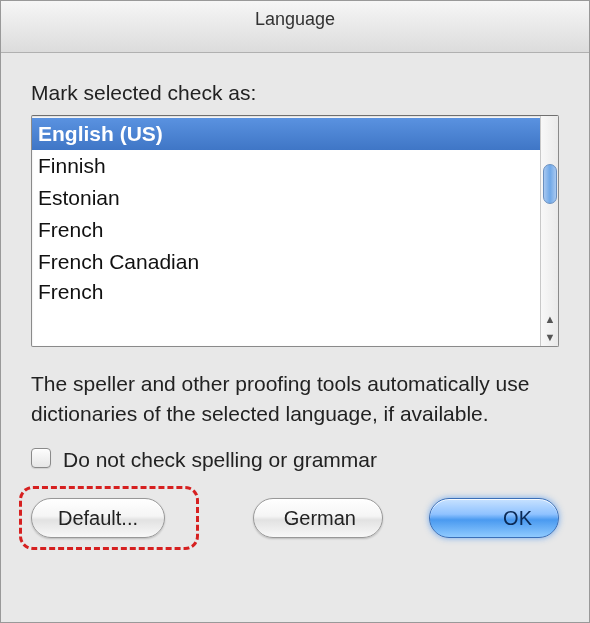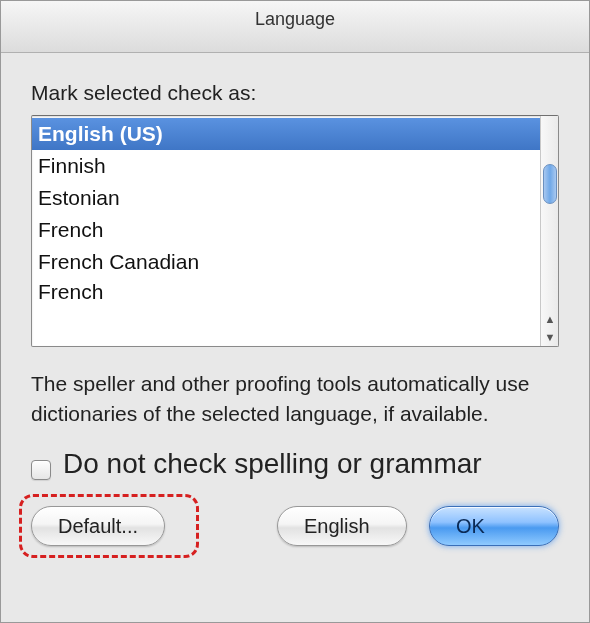--- a/index.html
+++ b/index.html
@@ -93,22 +93,22 @@
   .scroll-arrow.up { bottom: 18px; }
   .scroll-arrow.down { bottom: 0; }
   .description {
     font-size: 21px;
     color: #222;
     line-height: 1.45;
     margin: 22px 0 18px 0;
   }
   .checkbox-row {
     display: flex;
-    align-items: flex-end;
-    font-size: 28px;
+    align-items: flex-start;
+    font-size: 21px;
     color: #222;
     margin-bottom: 26px;
   }
   .checkbox {
     width: 20px;
     height: 20px;
     border: 1px solid #8a8a8a;
     border-radius: 4px;
     background: linear-gradient(to bottom, #fdfdfd, #e6e6e6);
     margin-right: 12px;
@@ -123,29 +123,30 @@
   .aqua-btn {
     min-width: 130px;
     height: 40px;
     padding: 0 26px;
     border-radius: 20px;
     border: 1px solid #989898;
     background: linear-gradient(to bottom, #ffffff 0%, #f5f5f5 45%, #e2e2e2 55%, #f8f8f8 100%);
     font-size: 20px;
     color: #222;
     line-height: 38px;
-    text-align: left;
+    text-align: right;
     box-shadow: 0 1px 2px rgba(0,0,0,0.2), inset 0 1px 0 #fff;
     position: relative;
   }
   .aqua-btn.primary {
     border-color: #3a6fb8;
     background: linear-gradient(to bottom, #c8e2ff 0%, #8fc2ff 40%, #4a9af0 55%, #8fcaff 100%);
     color: #0b2a55;
     box-shadow: 0 0 6px rgba(60,140,240,0.7), inset 0 1px 0 rgba(255,255,255,0.8);
+    margin-left: 24px;
   }
   .highlight-ring {
     position: absolute;
     border: 3px dashed #d62020;
     border-radius: 14px;
     pointer-events: none;
   }
 </style>
 </head>
 <body>
@@ -177,18 +178,18 @@
   <div class="description">The speller and other proofing tools automatically use dictionaries of the selected language, if available.</div>
 
   <div class="checkbox-row">
     <div class="checkbox"></div>
     <span>Do not check spelling or grammar</span>
   </div>
 
   <div class="button-row" style="position:relative;">
     <div class="aqua-btn">Default...</div>
     <div class="spacer"></div>
-    <div class="aqua-btn">English</div>
+    <div class="aqua-btn">German</div>
     <div class="aqua-btn primary">OK</div>
     <div class="highlight-ring" style="left:-12px; top:-12px; width:180px; height:64px;"></div>
   </div>
 
 </div>
 
 </body></html>

